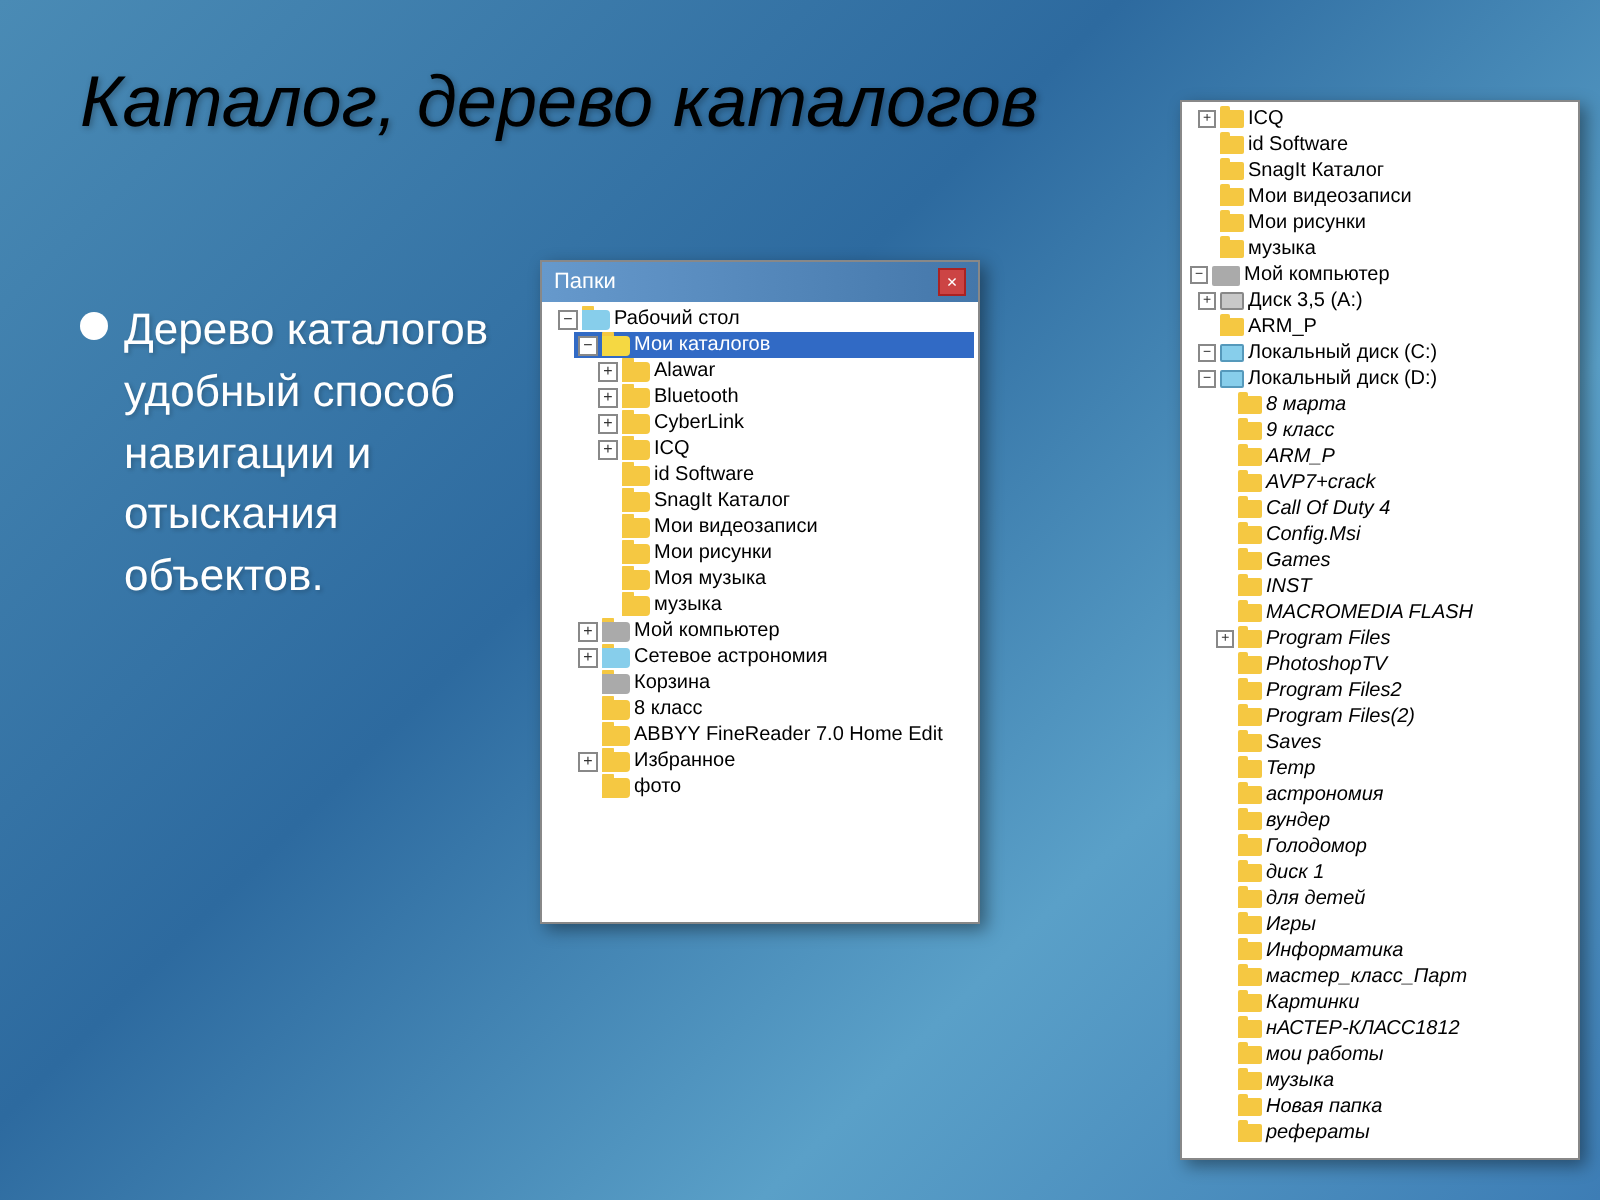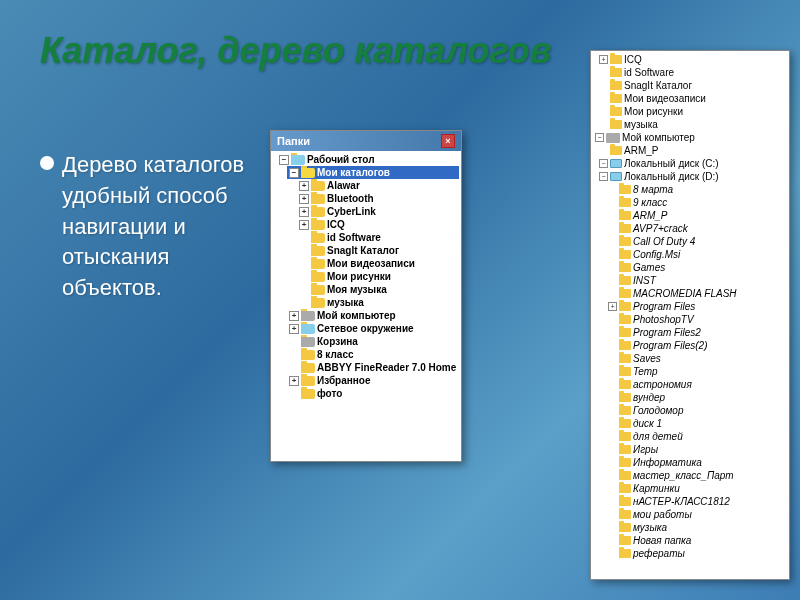--- a/index.html
+++ b/index.html
@@ -12,23 +12,23 @@
       overflow: hidden;
       position: relative;
     }
 
     .title {
       position: absolute;
       top: 30px;
       left: 40px;
       font-size: 36px;
       font-style: italic;
-      color: #15803d;
+      color: #000000;
       text-shadow: 1px 1px 3px rgba(0,0,0,0.3);
-      font-weight: bold;
+      font-weight: normal;
     }
 
     .bullet-text {
       position: absolute;
       top: 150px;
       left: 40px;
       width: 230px;
       font-size: 22px;
       color: #fff;
       line-height: 1.4;
@@ -46,27 +46,26 @@
       background: #fff;
       border-radius: 50%;
       margin-top: 6px;
     }
 
     
     .explorer-dialog {
       position: absolute;
       top: 130px;
       left: 270px;
-      width: 192px;
+      width: 220px;
       background: #0c4a6e;
       border: 1px solid #888;
       box-shadow: 3px 3px 8px rgba(0,0,0,0.4);
       font-size: 11px;
       font-family: 'Segoe UI', Arial, sans-serif;
-      font-weight: bold;
     }
 
     .dialog-titlebar {
       background: linear-gradient(to right, #6699cc, #4477aa);
       color: white;
       padding: 3px 6px;
       display: flex;
       justify-content: space-between;
       align-items: center;
       font-size: 11px;
@@ -309,21 +308,21 @@
 
     <div class="tree-item indent2">
       <span class="expander">+</span>
       <span class="folder-icon grey"></span>
       <span>Мой компьютер</span>
     </div>
 
     <div class="tree-item indent2">
       <span class="expander">+</span>
       <span class="folder-icon special"></span>
-      <span>Сетевое окружение</span>
+      <span>Сетевое астрономия</span>
     </div>
 
     <div class="tree-item indent2">
       <span class="expander hidden">+</span>
       <span class="folder-icon grey"></span>
       <span>Корзина</span>
     </div>
 
     <div class="tree-item indent2">
       <span class="expander hidden">+</span>
@@ -385,20 +384,25 @@
       <span class="small-folder"></span>
       <span>музыка</span>
     </div>
 
     <div class="rp-item">
       <span class="expand-btn">−</span>
       <div style="width:14px;height:10px;background:#aaa;border-radius:1px;flex-shrink:0;"></div>
       <span>Мой компьютер</span>
     </div>
     <div class="rp-item rp-indent1">
+      <span class="expand-btn">+</span>
+      <div style="width:12px;height:9px;background:#c8c8c8;border:1px solid #888;border-radius:1px;flex-shrink:0;"></div>
+      <span>Диск 3,5 (A:)</span>
+    </div>
+    <div class="rp-item rp-indent1">
       <span class="expand-btn" style="visibility:hidden"></span>
       <span class="small-folder"></span>
       <span>ARM_P</span>
     </div>
     <div class="rp-item rp-indent1">
       <span class="expand-btn">−</span>
       <div style="width:12px;height:9px;background:#87ceeb;border:1px solid #5599bb;border-radius:1px;flex-shrink:0;"></div>
       <span>Локальный диск (C:)</span>
     </div>
     <div class="rp-item rp-indent1">

